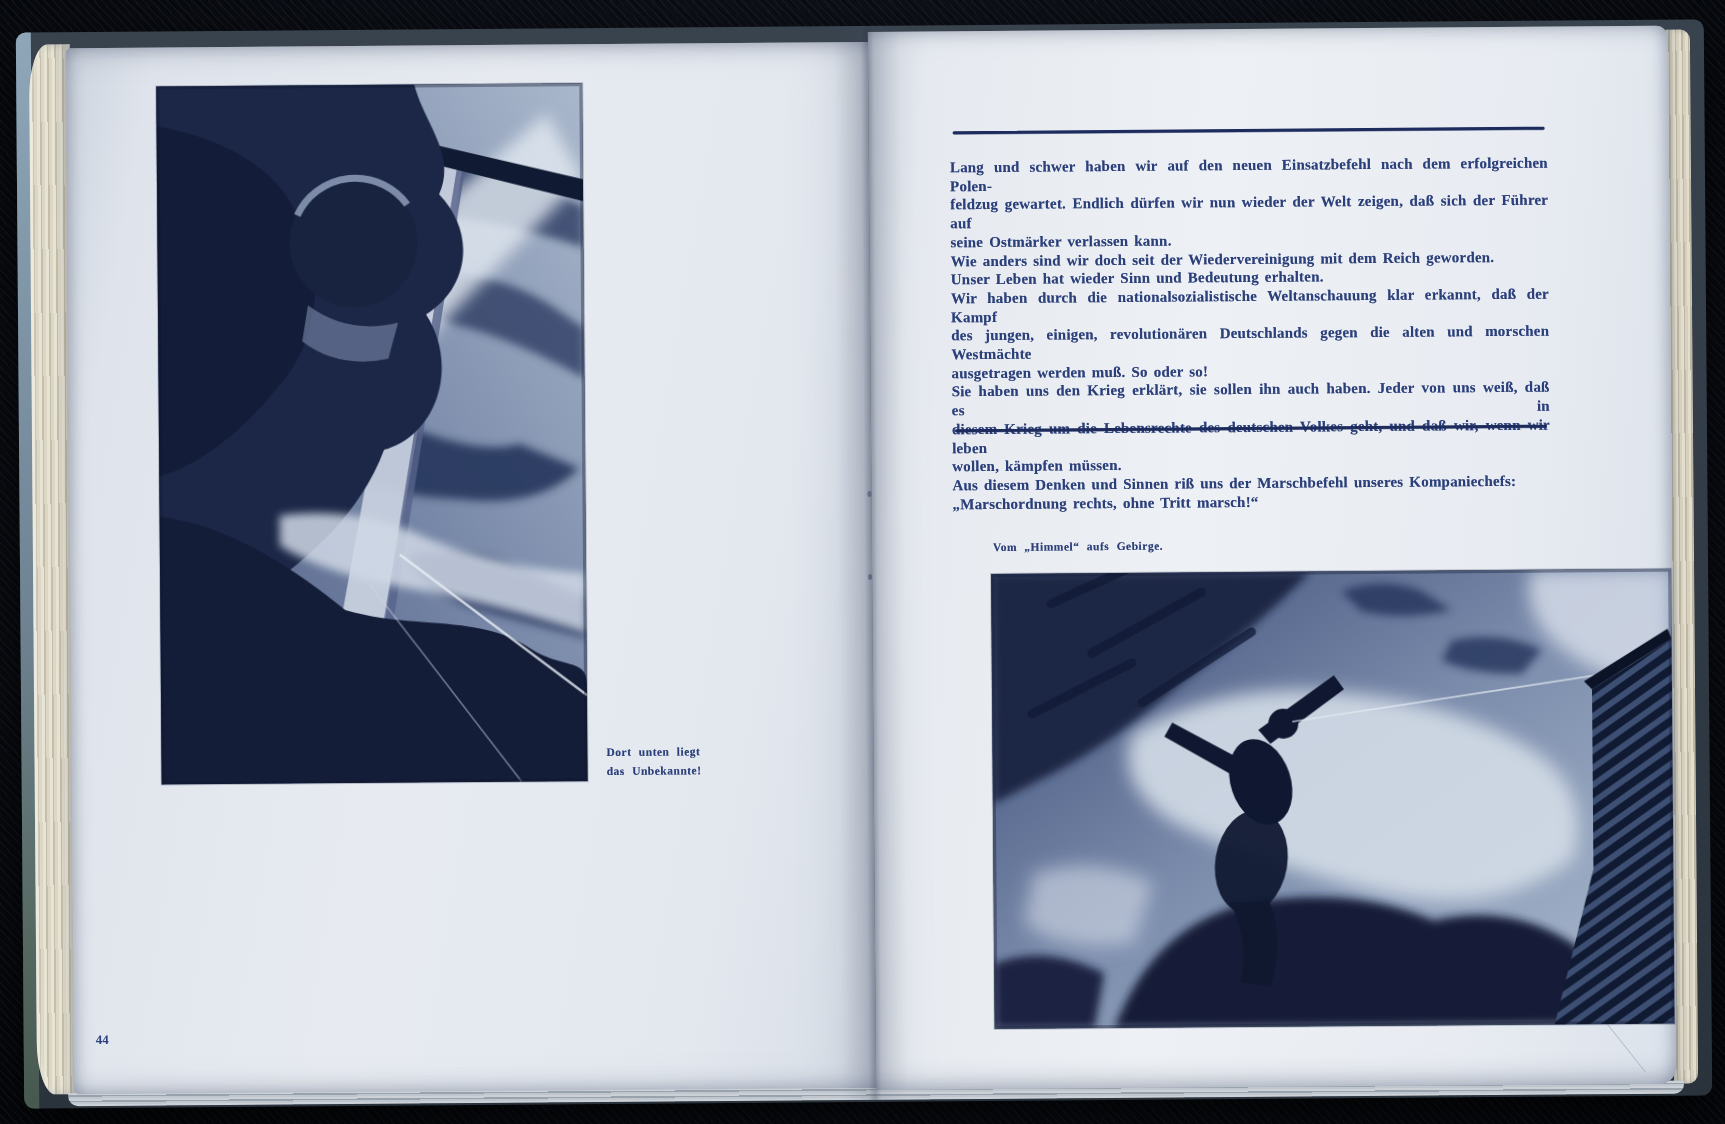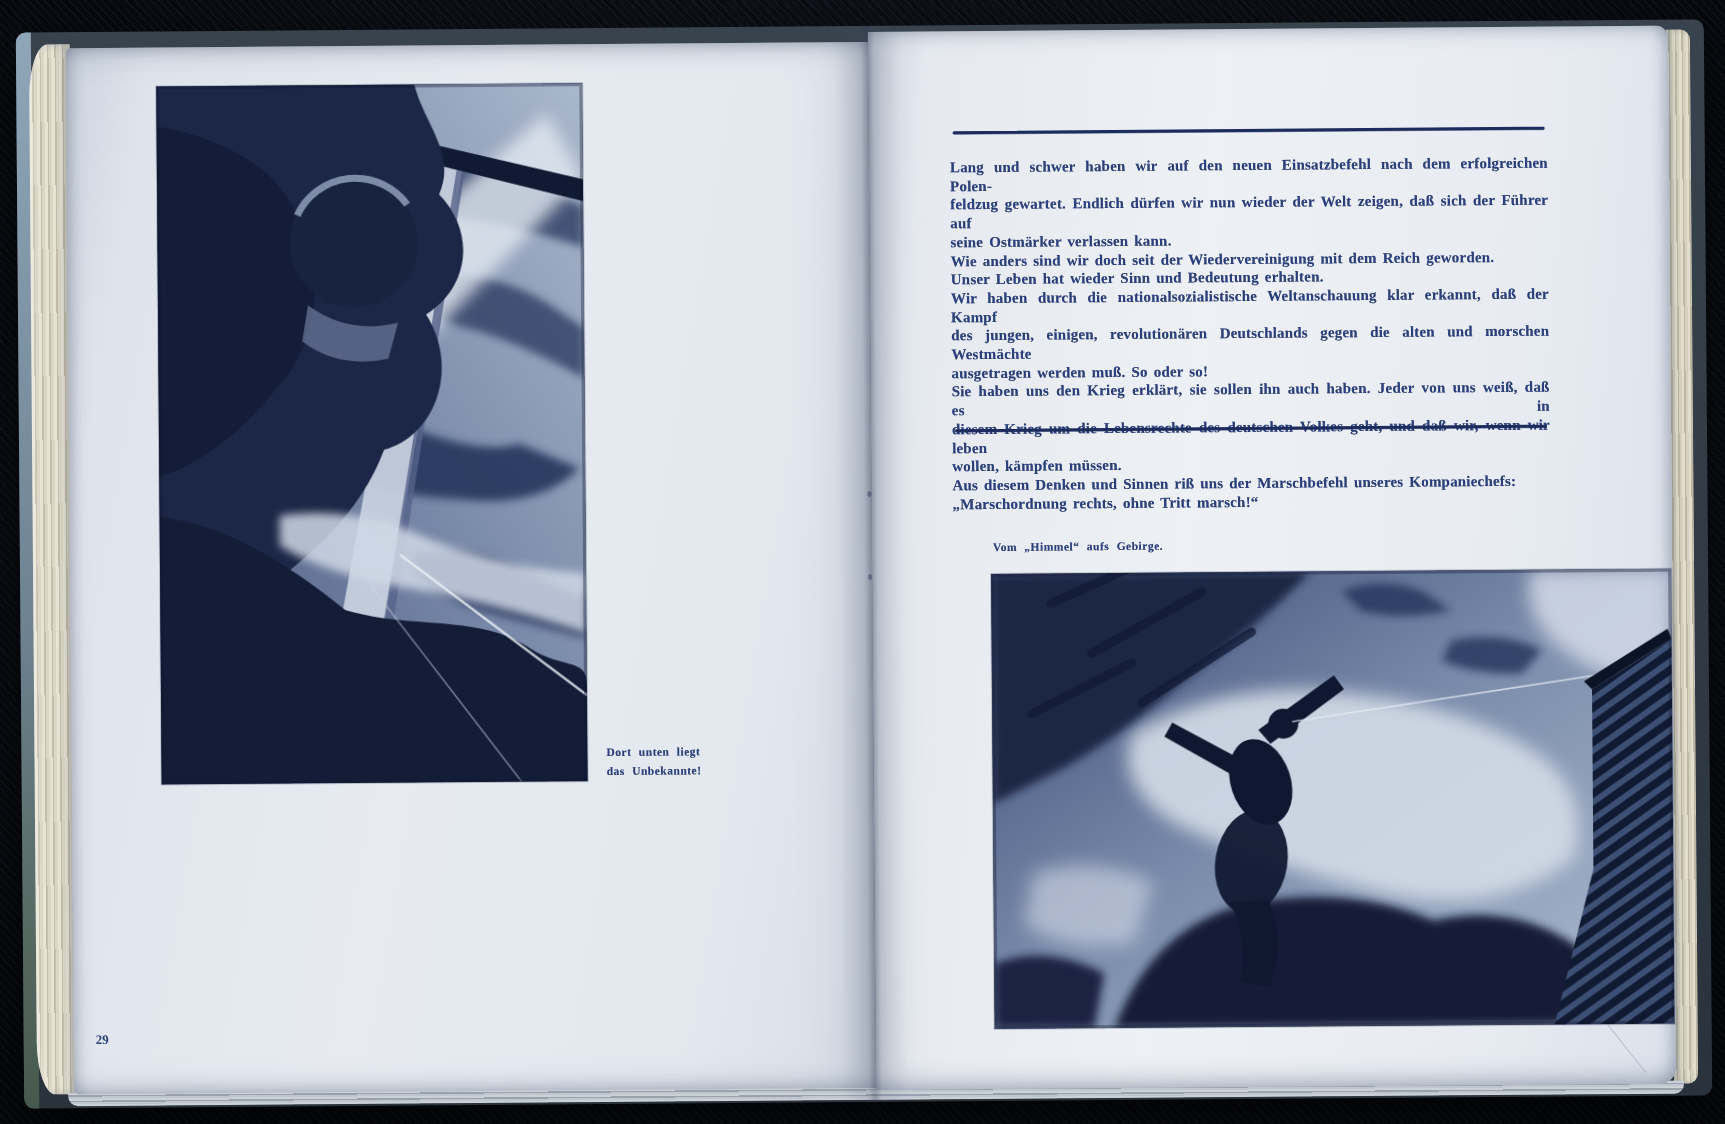--- a/index.html
+++ b/index.html
@@ -117,21 +117,21 @@
         <line x1="210" y1="500" x2="360" y2="698" stroke="#cdd6e2" stroke-width="1.5" opacity="0.5"></line>
         <rect x="1" y="1" width="424" height="696" fill="none" stroke="rgba(15,20,40,0.35)" stroke-width="4"></rect>
       </svg>
     </div>
 
     <div class="caption caption-left">
       <div style="position:static;">Dort unten liegt</div>
       <div style="position:static;">das Unbekannte!</div>
     </div>
 
-    <div class="page-number">29</div>
+    <div class="page-number">44</div>
 
     <div class="rule rule-top"></div>
 
     <div class="body-text">
         <div class="text-line just">Lang und schwer haben wir auf den neuen Einsatzbefehl nach dem erfolgreichen Polen-</div>
         <div class="text-line just">feldzug gewartet. Endlich dürfen wir nun wieder der Welt zeigen, daß sich der Führer auf</div>
         <div class="text-line">seine Ostmärker verlassen kann.</div>
         <div class="text-line">Wie anders sind wir doch seit der Wiedervereinigung mit dem Reich geworden.</div>
         <div class="text-line">Unser Leben hat wieder Sinn und Bedeutung erhalten.</div>
         <div class="text-line just">Wir haben durch die nationalsozialistische Weltanschauung klar erkannt, daß der Kampf</div>

